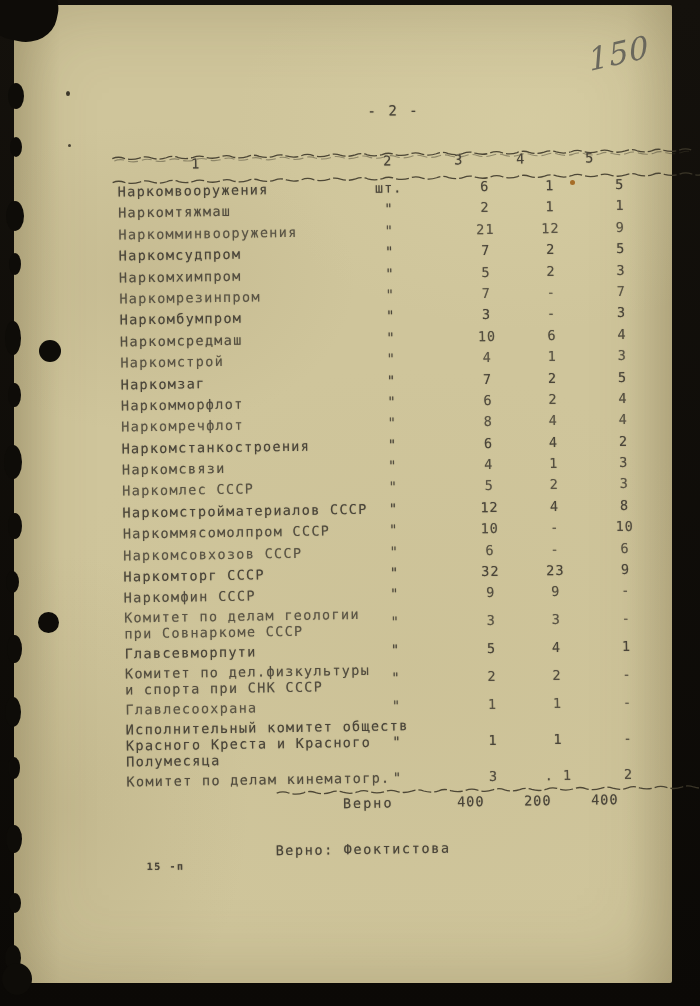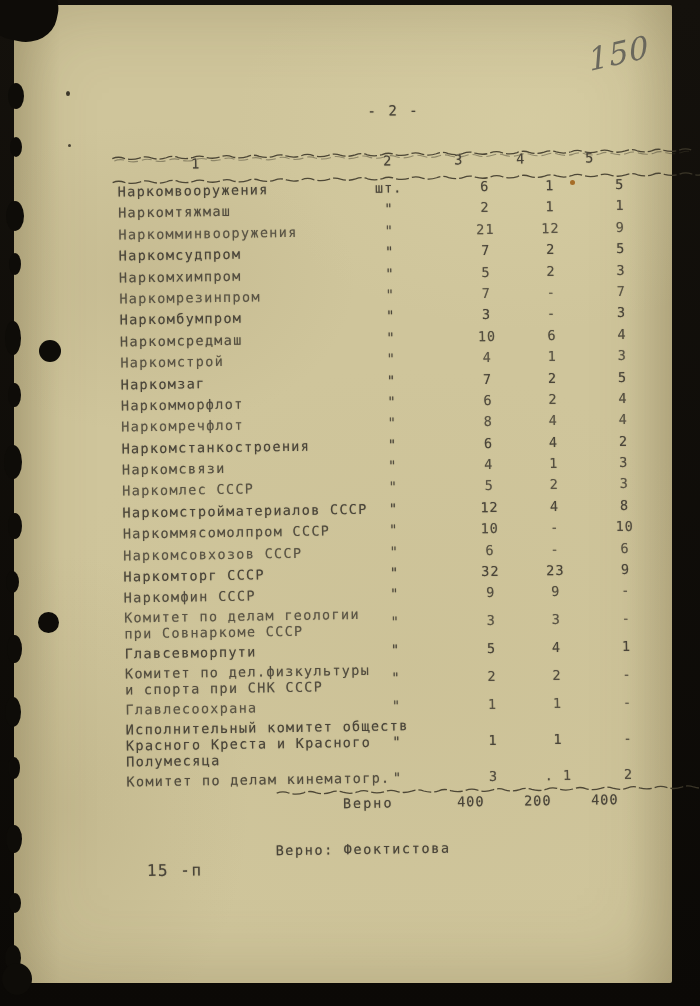--- a/index.html
+++ b/index.html
@@ -35,21 +35,21 @@
   .cell{flex:none;text-align:center;letter-spacing:1px;}
   .cell.name{width:248px;text-align:left;white-space:pre;letter-spacing:1.3px;overflow:visible;}
   .cell.unit{width:46px;}
   .cell.c3{width:70px;margin-left:38px;}
   .cell.c4{width:60px;}
   .cell.c5{width:80px;}
   .totals{position:absolute;left:0;top:790px;width:100%;height:22px;font-size:13.5px;}
   .t-label{position:absolute;left:324px;letter-spacing:2px;}
   .t-val{position:absolute;transform:translateX(-50%);letter-spacing:1px;}
   .certify{position:absolute;left:256px;top:836px;font-size:13.5px;letter-spacing:1.6px;}
-  .doccode{position:absolute;left:127px;top:853px;font-size:16px;letter-spacing:1.5px;}
+  .doccode{position:absolute;left:127px;top:853px;font-size:10px;letter-spacing:1.5px;font-weight:bold;}
   .hole{position:absolute;width:22px;height:22px;border-radius:50%;background:var(--bed,#0e0c08);}
   .tear{position:absolute;border-radius:50%;background:var(--bed,#0e0c08);}
   .speck{position:absolute;border-radius:50%;}
 </style>
 </head>
 <body>
 
 <div class="scene">
   <div class="paper">
 

